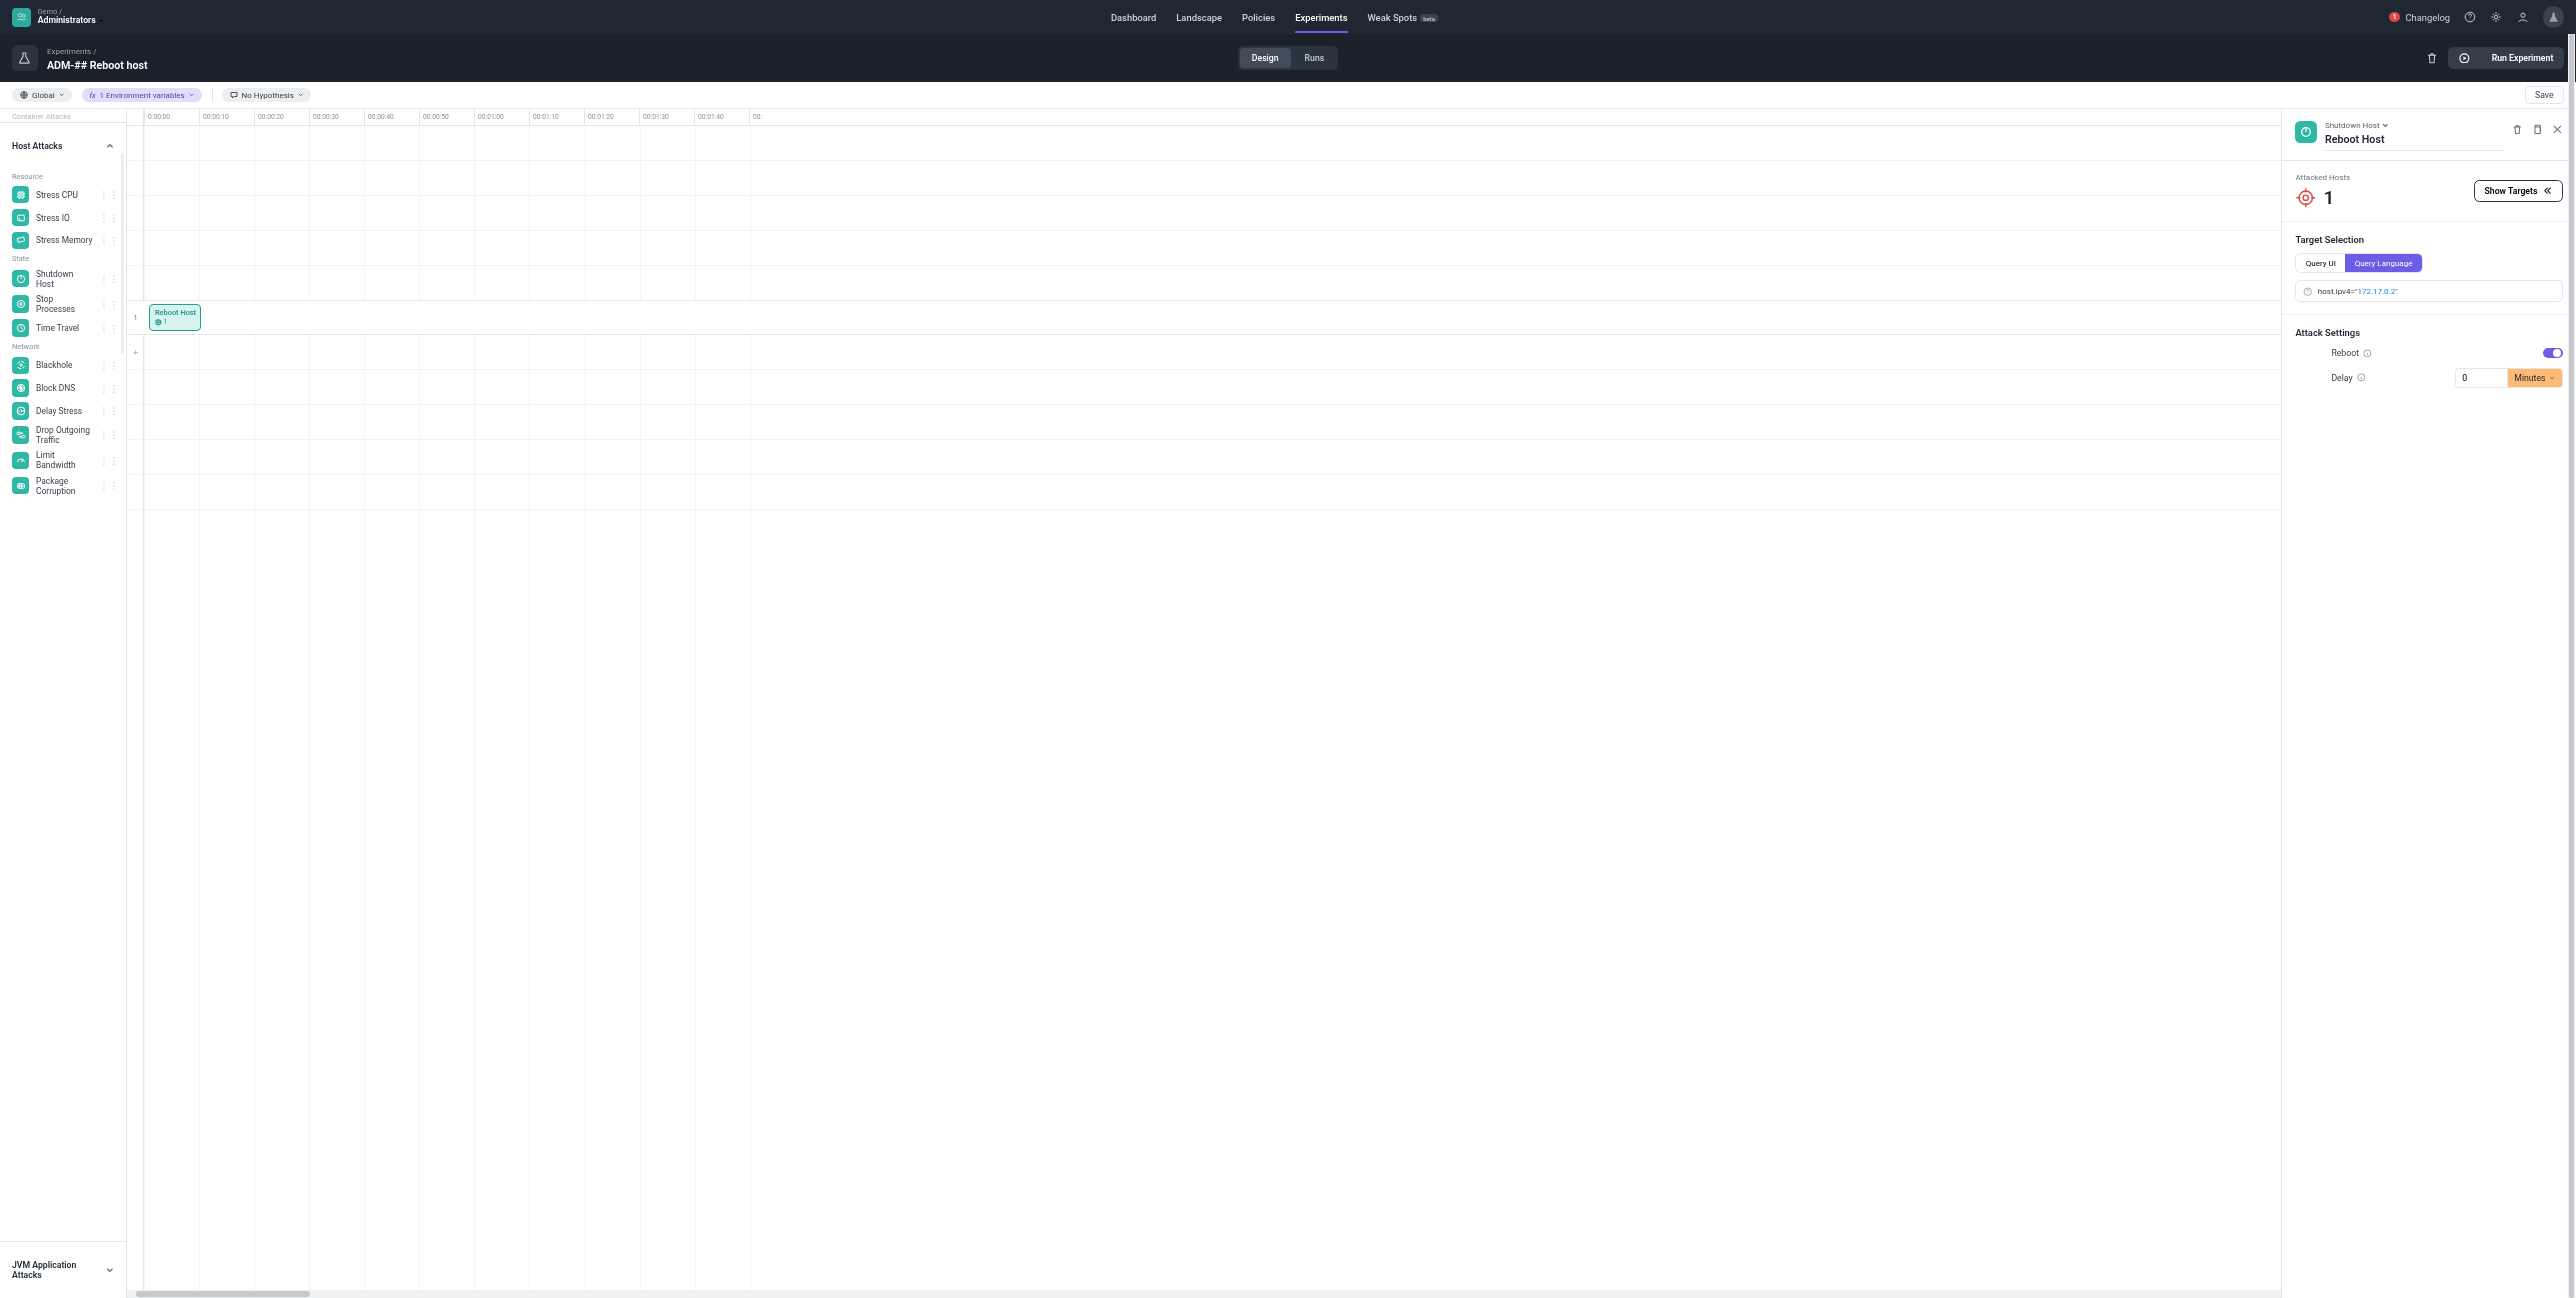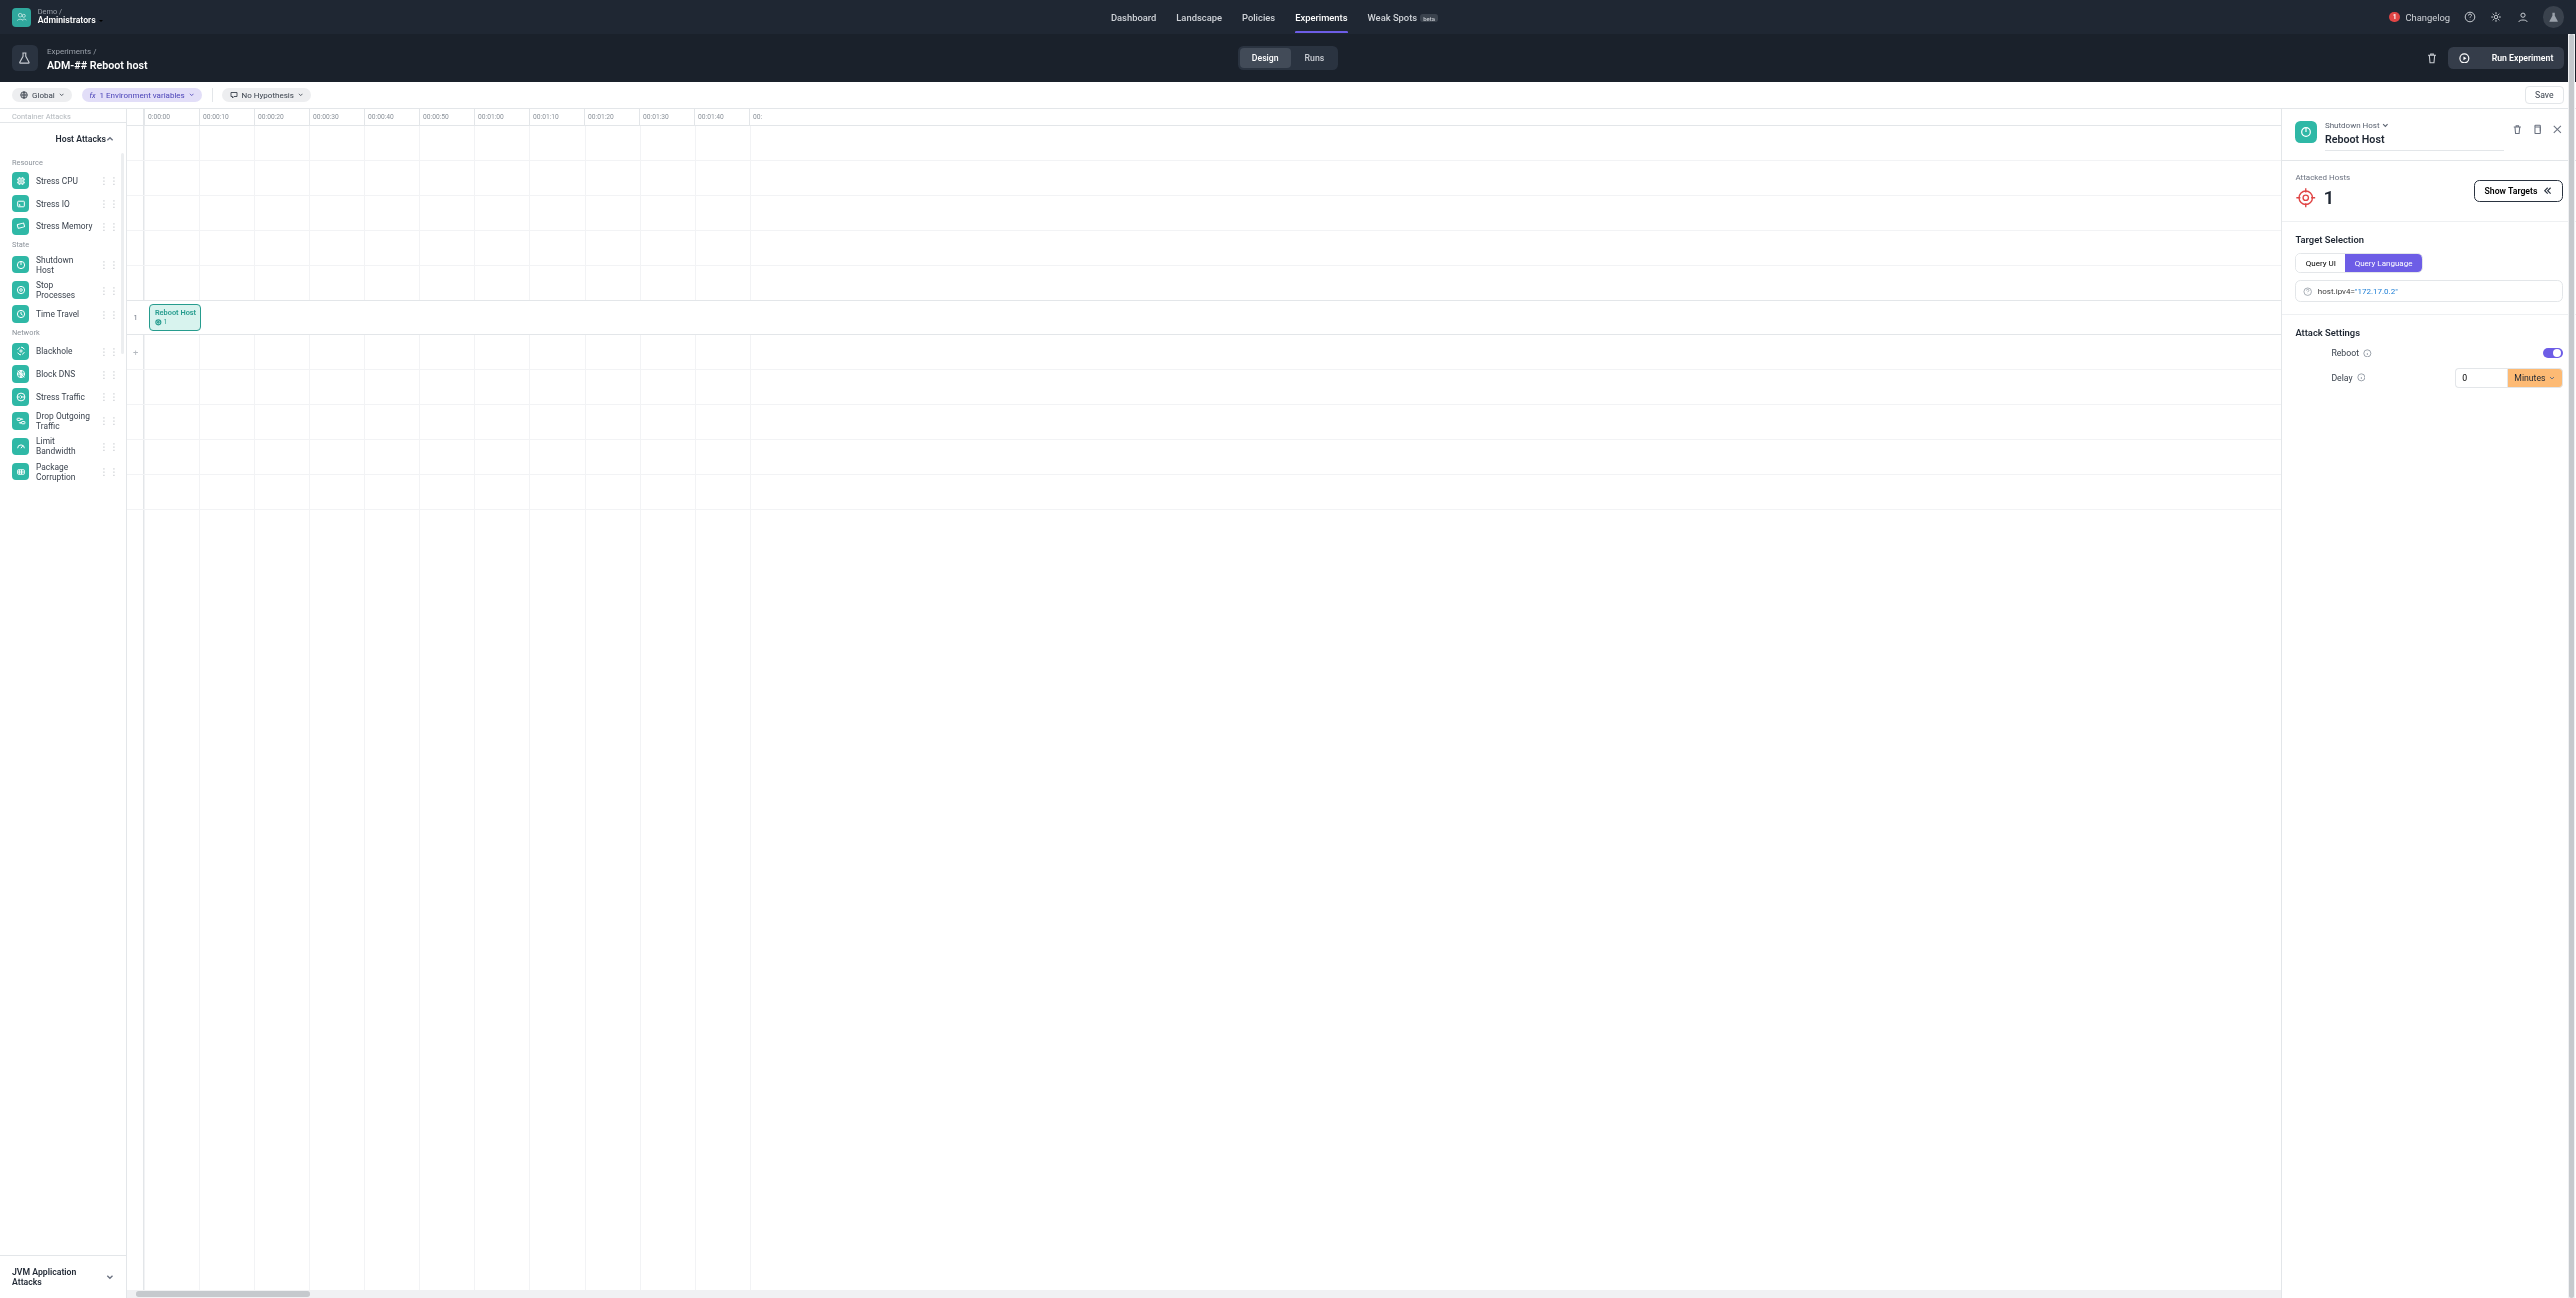--- a/index.html
+++ b/index.html
@@ -72,21 +72,21 @@
   .toolbar-spacer{flex:1;}
   .save-btn{background:#fff;border:0.7px solid var(--border);border-radius:4px;padding:3.4px 9.4px;font-size:8.7px;color:#3a424d;cursor:pointer;}
 
   
   .main{flex:1;display:flex;min-height:0;}
 
   
   .palette{width:127px;background:var(--side-bg);border-right:0.7px solid var(--border);display:flex;flex-direction:column;overflow:hidden;}
   .palette-scroll{flex:1;overflow:hidden;position:relative;}
   .palette-top-label{font-size:7.4px;color:#b3b8bd;padding:2.7px 12px 1.3px;}
-  .pal-section-head{display:flex;justify-content:flex-end;align-items:center;padding:11px 12px;font-size:8.7px;font-weight:600;color:var(--text-dark);cursor:pointer;border-top:0.7px solid var(--border);}
+  .pal-section-head{display:flex;justify-content:space-between;align-items:center;padding:18px 12px;font-size:8.7px;font-weight:600;color:var(--text-dark);cursor:pointer;border-top:0.7px solid var(--border);}
   .pal-section-head:first-of-type{border-top:0;}
   .pal-section-head svg{width:8px;height:8px;stroke:#6b7280;fill:none;stroke-width:2;}
   .pal-sub{font-size:7.4px;color:#8a9199;padding:2.7px 12px 2.7px;}
   .pal-item{display:flex;align-items:center;gap:6.7px;padding:2.7px 6.7px 2.7px 12px;cursor:grab;}
   .pal-item .ico{width:17.4px;height:17.4px;border-radius:4px;background:var(--teal);display:flex;align-items:center;justify-content:center;flex:0 0 17.4px;}
   .pal-item .ico svg{width:10px;height:10px;stroke:#fff;fill:none;stroke-width:1.8;}
   .pal-item .name{flex:1;font-size:8.4px;color:#3a424d;}
   .pal-item .grip{color:#c0c4c9;font-size:9.4px;letter-spacing:0.7px;}
   .pal-foot{border-top:0.7px solid var(--border);}
   .palette-scrollbar{position:absolute;right:2px;top:4px;bottom:4px;width:3.4px;background:transparent;}
@@ -484,21 +484,21 @@
             </div>
             <div class="name">Block DNS</div>
             <div class="grip">⋮⋮</div>
           </div>
           <div class="pal-item">
             <div class="ico">
               <svg viewBox="0 0 18 18">
                 <use href="#delay"></use>
               </svg>
             </div>
-            <div class="name">Stress Traffic</div>
+            <div class="name">Delay Stress</div>
             <div class="grip">⋮⋮</div>
           </div>
           <div class="pal-item">
             <div class="ico">
               <svg viewBox="0 0 18 18">
                 <use href="#drop"></use>
               </svg>
             </div>
             <div class="name">Drop Outgoing Traffic</div>
             <div class="grip">⋮⋮</div>

